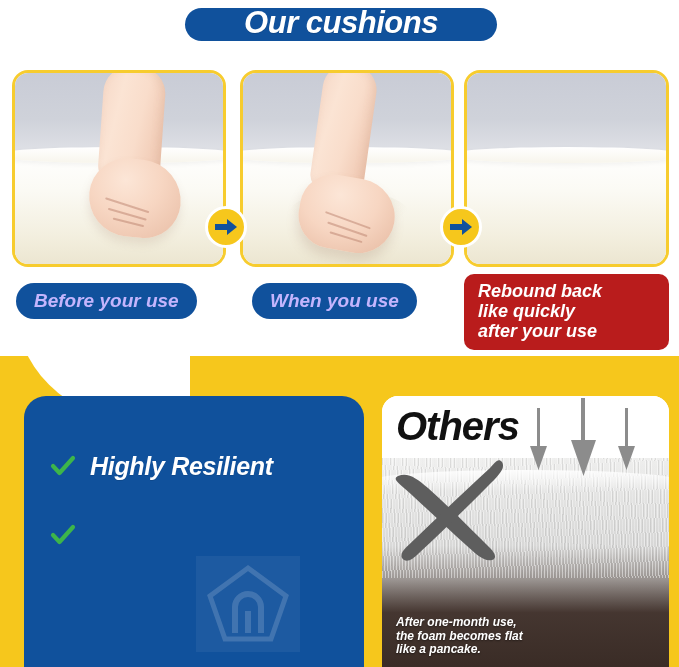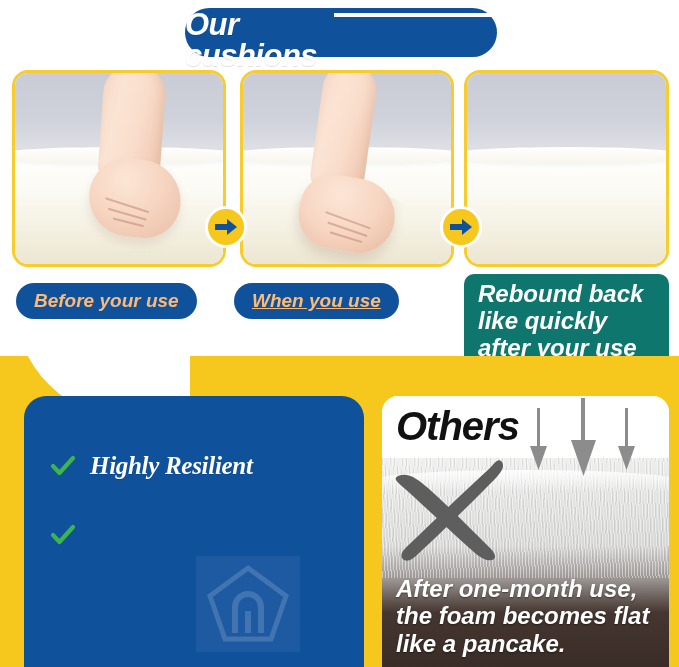--- a/index.html
+++ b/index.html
@@ -18,25 +18,26 @@
     inset: 0;
     width: 679px;
     height: 667px;
     background: #ffffff;
   }
 
   
   .title-pill {
     position: absolute;
     left: 185px; top: 8px;
-    width: 312px; height: 49px;
+    width: 312px; height: 33px;
     background: #10519C;
     border-radius: 26px;
     display: flex;
-    align-items: flex-start;
+    flex-direction: column;
+    align-items: center;
     justify-content: center;
   }
   .title-text {
     color: #ffffff;
     font-size: 31px;
     font-weight: 700;
     font-style: italic;
     letter-spacing: -0.5px;
     line-height: 1;
     margin-top: 1px;
@@ -139,40 +140,40 @@
   .arrow-1 { left: 205px; top: 136px; }
   .arrow-2 { left: 440px; top: 136px; }
   .arrow-glyph { width: 24px; height: 20px; display: block; }
 
   
   .label-pill {
     position: absolute;
     background: #10519C;
     border-radius: 20px;
     display: flex; align-items: center; justify-content: center;
-    color: #fdba74;
+    color: #c4b5fd;
     font-weight: 700; font-style: italic;
     font-size: 19px;
     padding: 0 18px;
     height: 36px;
     white-space: nowrap;
   }
   .lbl-1 { left: 16px;  top: 283px; }
-  .lbl-2 { left: 234px; top: 283px; text-decoration: underline; }
+  .lbl-2 { left: 252px; top: 283px; }
 
   .label-box {
     position: absolute;
     left: 464px; top: 274px;
     width: 205px;
-    background: #0f766e;
+    background: #b91c1c;
     border-radius: 10px;
     padding: 7px 12px 9px 14px;
     color: #ffffff;
     font-weight: 700; font-style: italic;
-    font-size: 24px;
+    font-size: 18px;
     line-height: 1.12;
   }
   .label-box .ln { display: block; white-space: nowrap; }
 
   
   .yellow-band {
     position: absolute;
     left: 0; top: 356px;
     width: 679px; height: 311px;
     background: #F6C71C;
@@ -194,21 +195,20 @@
   }
 
   
   .blue-panel {
     position: absolute;
     left: 24px; top: 396px;
     width: 340px; height: 271px;
     background: #10519C;
     border-radius: 22px 22px 0 0;
     overflow: hidden;
-    font-family: Liberation Serif, serif;
   }
   .feature-list {
     position: absolute;
     left: 26px; top: 42px;
     width: 300px;
   }
   .feature-row {
     display: flex;
     align-items: center;
     height: 56px;
@@ -280,21 +280,21 @@
 
   .arrows-down { position: absolute; left: 138px; top: 2px; width: 130px; height: 80px; z-index: 4; }
 
   .x-mark { position: absolute; left: 4px; top: 52px; width: 140px; height: 120px; z-index: 4; }
 
   .others-caption {
     position: absolute;
     left: 14px; bottom: 10px;
     width: 265px;
     color: #ffffff;
-    font-size: 24px;
+    font-size: 12px;
     font-weight: 700;
     font-style: italic;
     line-height: 1.14;
     z-index: 5;
     text-shadow: 0 1px 2px rgba(0,0,0,0.45);
   }
   .others-caption .ln { display: block; white-space: nowrap; }
 </style>
 </head>
 <body>

